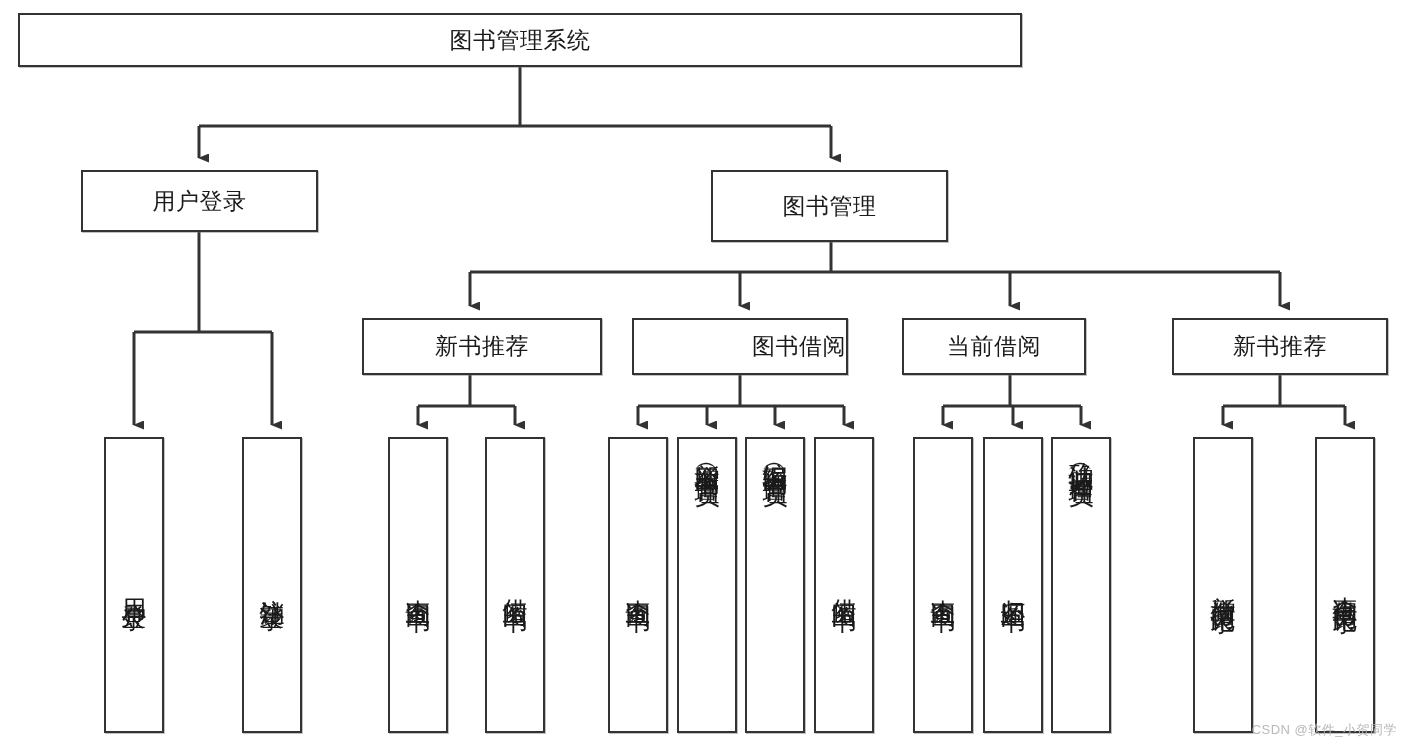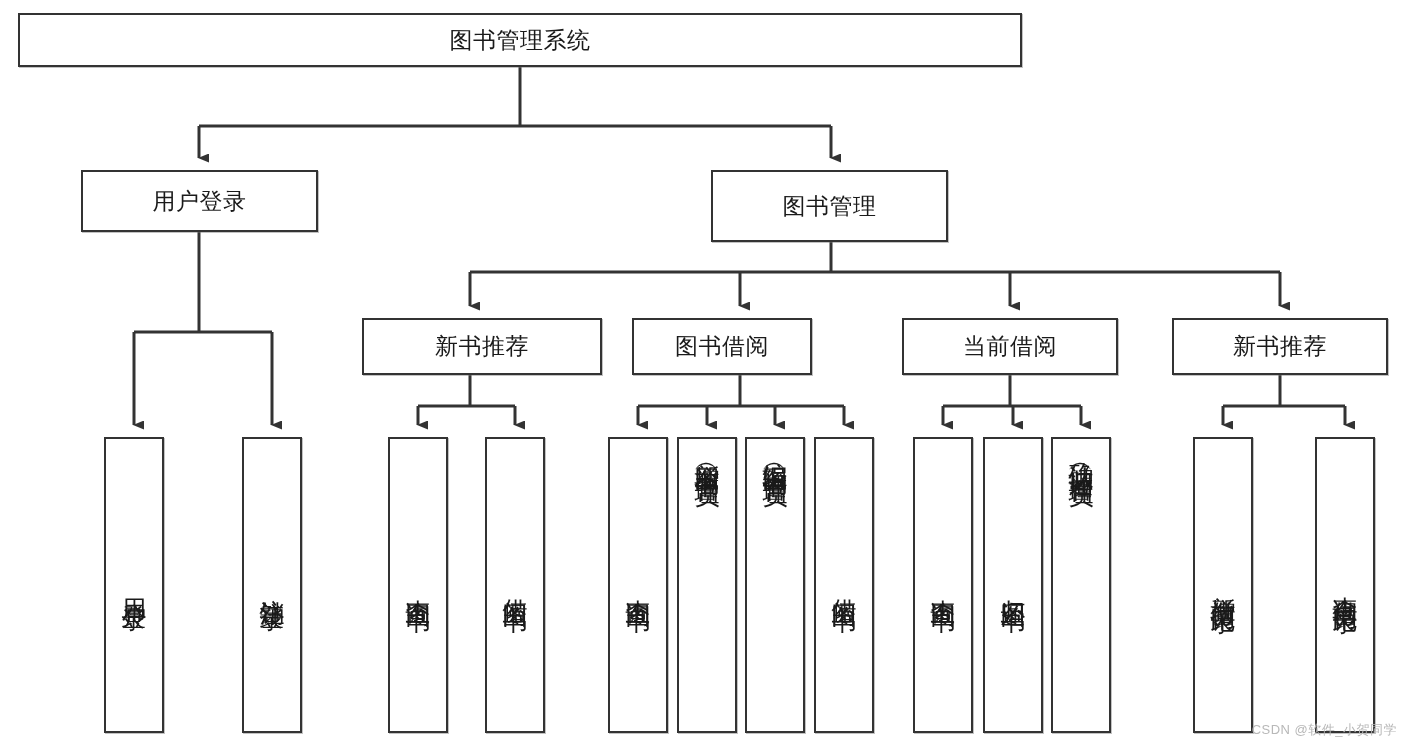--- a/index.html
+++ b/index.html
@@ -147,25 +147,25 @@
   </div>
 
   <div class="node-box h-node" style="left:711px; top:170px; width:237px; height:72px;">
     <span class="node-label">图书管理</span>
   </div>
 
   <div class="node-box h-node" style="left:362px; top:318px; width:240px; height:57px;">
     <span class="node-label">新书推荐</span>
   </div>
 
-  <div class="node-box h-node" style="left:632px; top:318px; width:180px; height:57px;">
+  <div class="node-box h-node" style="left:632px; top:318px; width:216px; height:57px;justify-content:flex-end;">
     <span class="node-label">图书借阅</span>
   </div>
 
-  <div class="node-box h-node" style="left:902px; top:318px; width:216px; height:57px;">
+  <div class="node-box h-node" style="left:902px; top:318px; width:184px; height:57px;">
     <span class="node-label">当前借阅</span>
   </div>
 
   <div class="node-box h-node" style="left:1172px; top:318px; width:216px; height:57px;">
     <span class="node-label">新书推荐</span>
   </div>
 
   <div class="node-box v-node v-center" style="left:104px; top:437px; width:60px; height:296px;">
     <span class="node-label">用户登录</span>
   </div>

